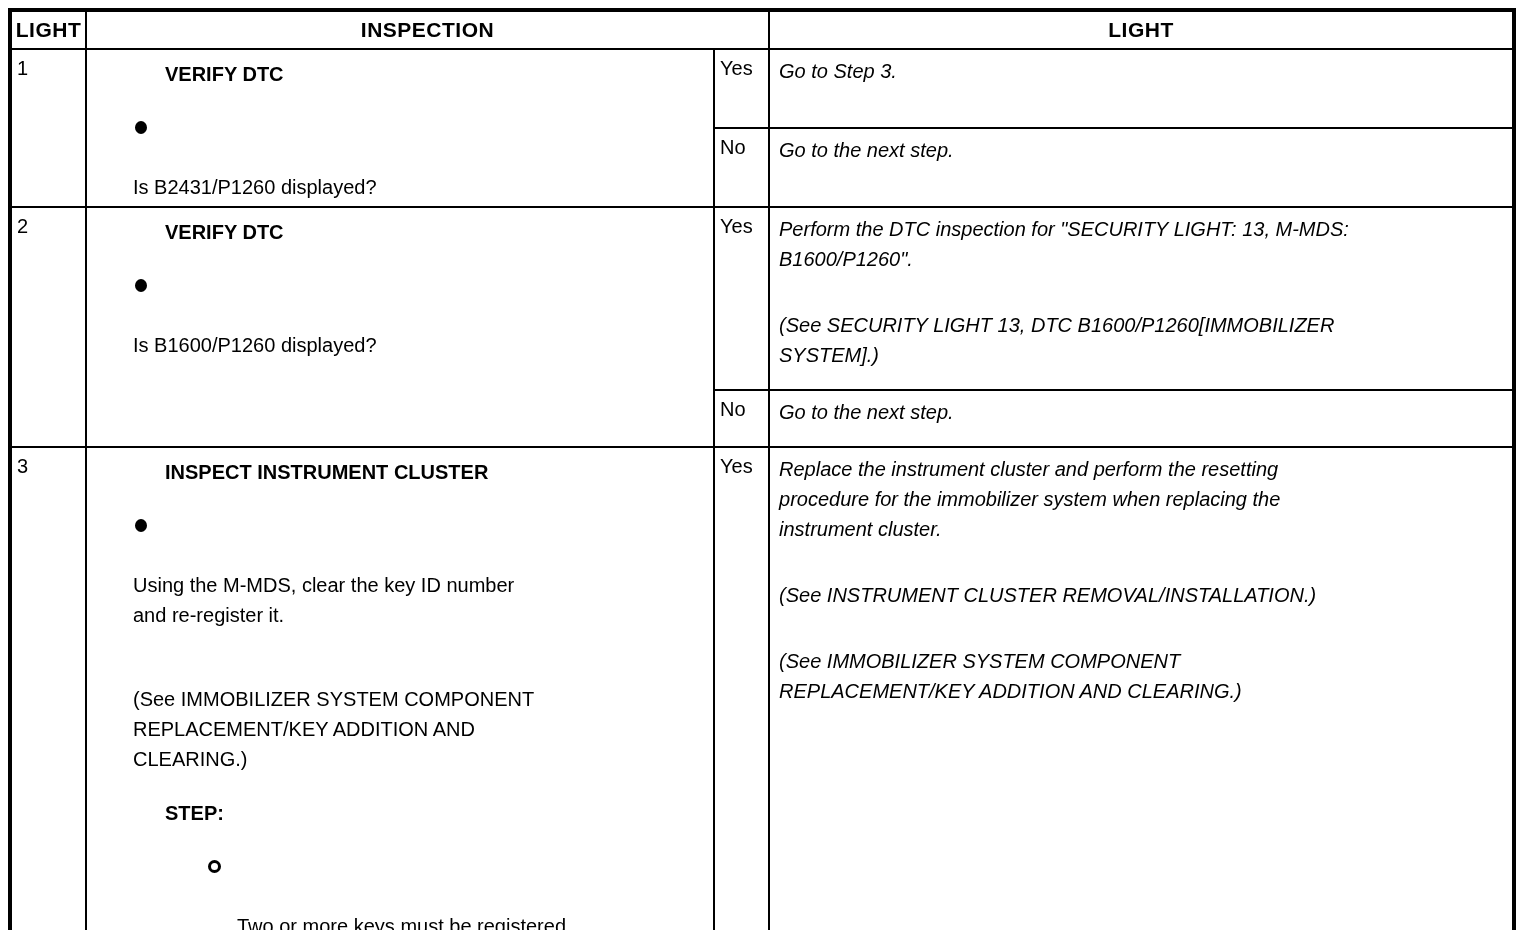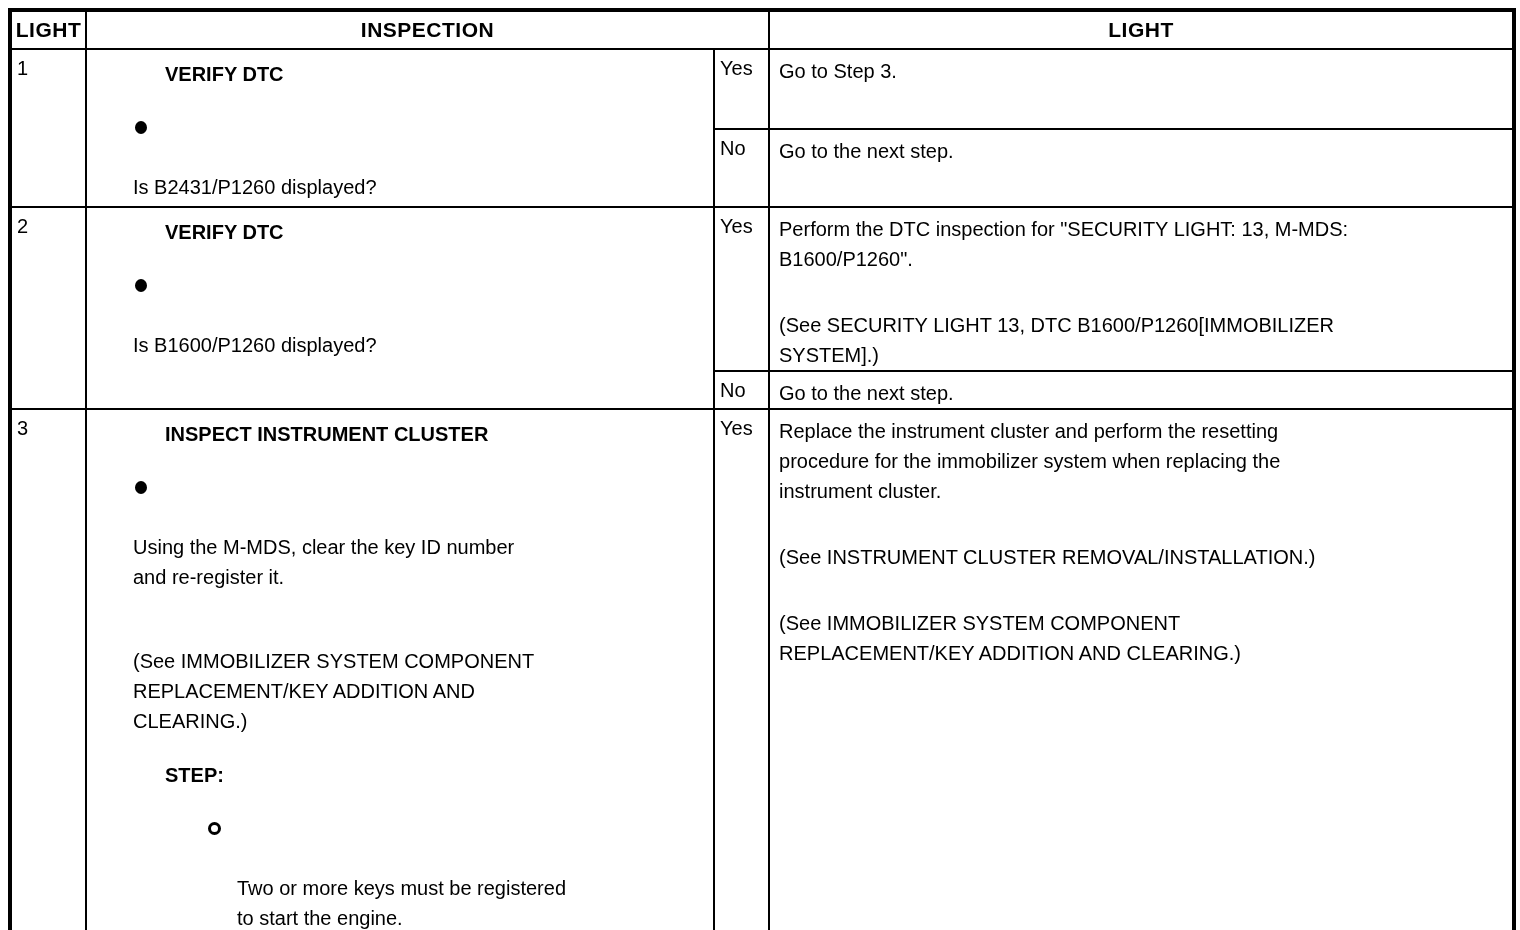--- a/index.html
+++ b/index.html
@@ -78,21 +78,22 @@
     border-radius: 50%;
   }
   td.yn-cell {
     font-size: 20px;
     padding: 7px 0 0 5px;
     margin-top: 48px;
   }
   td.act-cell {
     font-size: 20px;
     line-height: 30px;
-    padding: 6px 8px 0 9px;
+    padding: 6px 8px 19px 9px;
+    font-style: italic;
   }
   .para { white-space: pre-line; }
   .para + .para { margin-top: 36px; }
 </style>
 </head>
 <body>
 
 <table class="doc-table">
   <colgroup>
     <col style="width:76px">

